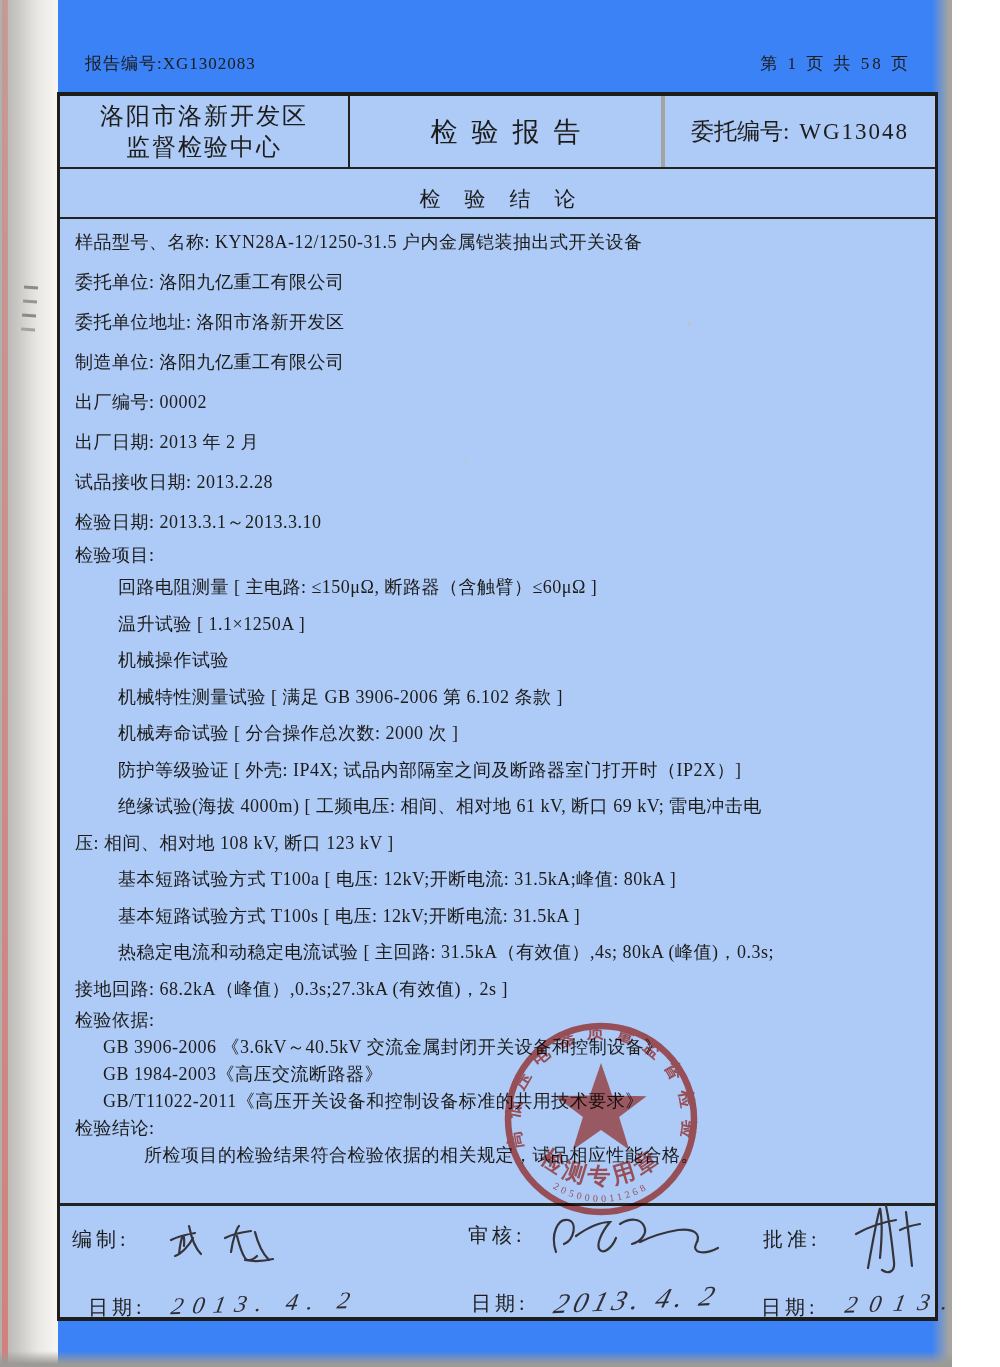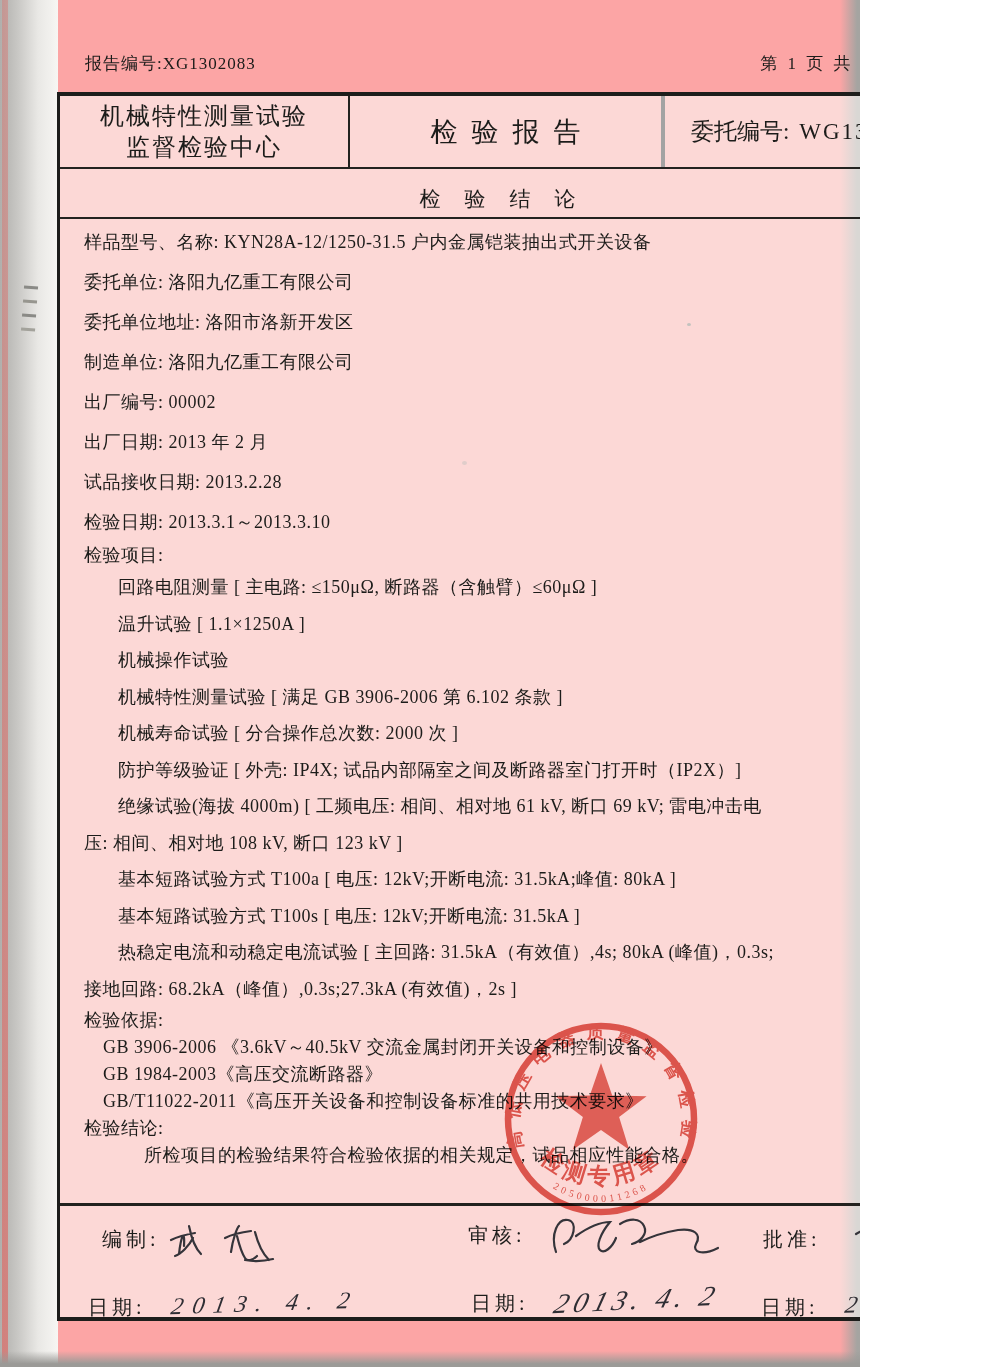--- a/index.html
+++ b/index.html
@@ -1,19 +1,19 @@
 <!DOCTYPE html>
 <html><head>
 <meta charset="utf-8">
 <style>
   * { margin:0; padding:0; box-sizing:border-box; }
   html,body { width:1000px; height:1367px; }
   body { font-family:"Liberation Serif","DejaVu Serif",serif; color:#1c1c1a; }
 
-  .scan { position:relative; width:860px; height:1367px; background:#fca5a5; overflow:hidden;font-family:Liberation Serif, serif; }
+  .scan { position:relative; width:952px; height:1367px; background:#3b82f6; overflow:hidden;font-family:Liberation Serif, serif; }
 
   
   .edge-left { position:absolute; left:0; top:0; width:58px; height:100%;
     background:linear-gradient(90deg,#b0afac 0px,#c9c8c5 18px,#e9e8e5 38px,#f7f6f3 58px); }
   .edge-pink { position:absolute; left:2px; top:0; width:6px; height:100%;
     background:linear-gradient(180deg,rgba(209,130,126,.55),rgba(214,120,116,.85)); }
   .edge-right { position:absolute; right:0; top:0; width:20px; height:100%;
     background:linear-gradient(90deg,rgba(160,159,156,0) 0,#a5a4a1 85%); }
   .edge-bottom { position:absolute; left:0; bottom:0; width:100%; height:16px;
     background:linear-gradient(180deg,rgba(154,153,150,0) 0,#9b9a97 80%); }
@@ -35,21 +35,21 @@
     align-items:center; justify-content:center; font-size:24px; line-height:31px; letter-spacing:2px; }
   .cell-title { width:315px; border-right:4px solid #a3a3a3; display:flex; align-items:center;
     justify-content:center; font-size:27px; letter-spacing:14px; text-indent:14px; }
   .cell-commission { flex:1; display:flex; align-items:center; justify-content:center; font-size:23px; }
   .cell-commission .val { margin-left:10px; letter-spacing:2px; }
 
   .section-row { height:38px; border-bottom:2px solid #22221f; display:flex; align-items:center;
     justify-content:center; font-size:21px; letter-spacing:24px; text-indent:24px;margin-top:12px; }
 
   .body-row { height:987px; border-bottom:3px solid #22221f; padding-top:3px; overflow:visible; }
-  .bline { white-space:nowrap; padding-left:24px; font-size:18px; letter-spacing:.5px; }
+  .bline { white-space:nowrap; padding-left:15px; font-size:18px; letter-spacing:.5px; }
   .bline.field { line-height:40px; }
   .bline.label { line-height:27px; }
   .bline.item  { line-height:36.5px; padding-left:58px; }
   .bline.cont  { line-height:36.5px; }
   .bline.ref   { line-height:27px; padding-left:43px; }
   .bline.concl { line-height:26px; padding-left:84px; }
 
   .sig-row { position:relative; height:122px; font-size:20px; }
   .sig-label { position:absolute; letter-spacing:4px; }
   .sig-svg { position:absolute; }
@@ -77,21 +77,21 @@
 
   <div class="meta-row">
     <div class="meta-left"><span>报告编号:</span><span>XG1302083</span></div>
     <div class="meta-right">第 1 页 共 58 页</div>
   </div>
 
   <div class="report-table">
 
     <div class="head-row">
       <div class="cell-org">
-        <div>机械特性测量试验</div>
+        <div>洛阳市洛新开发区</div>
         <div>监督检验中心</div>
       </div>
       <div class="cell-title">检验报告</div>
       <div class="cell-commission">
         <span>委托编号:</span>
         <span class="val">WG13048</span>
       </div>
     </div>
 
     <div class="section-row">检验结论</div>
@@ -120,21 +120,21 @@
         <div class="bline cont">接地回路: 68.2kA（峰值）,0.3s;27.3kA (有效值)，2s ]</div>
         <div class="bline label">检验依据:</div>
         <div class="bline ref">GB 3906-2006 《3.6kV～40.5kV 交流金属封闭开关设备和控制设备》</div>
         <div class="bline ref">GB 1984-2003《高压交流断路器》</div>
         <div class="bline ref">GB/T11022-2011《高压开关设备和控制设备标准的共用技术要求》</div>
         <div class="bline label">检验结论:</div>
         <div class="bline concl">所检项目的检验结果符合检验依据的相关规定，试品相应性能合格。</div>
       </div>
 
     <div class="sig-row">
-      <span class="sig-label" style="left:42px;top:20px;">编制:</span>
+      <span class="sig-label" style="left:12px;top:20px;">编制:</span>
       <svg class="sig-svg" style="left:105px;top:8px;" width="120" height="56" viewBox="0 0 120 56">
         <path d="M14,40 C16,22 20,14 19,32 M6,26 C14,22 24,20 30,19 M24,12 C26,22 30,34 36,40 M28,24 C24,32 16,40 10,42"></path>
         <path d="M66,38 C68,24 72,14 74,12 M60,24 C68,20 78,18 86,17 M72,22 C74,30 76,38 80,44 C82,48 88,46 92,42 M90,18 C92,26 96,38 104,46 M80,46 C90,48 100,47 108,45"></path>
       </svg>
 
       <span class="sig-label" style="left:408px;top:16px;">审核:</span>
       <svg class="sig-svg" style="left:486px;top:2px;" width="180" height="62" viewBox="0 0 180 62">
         <path d="M10,44 C4,26 12,10 22,12 C32,14 28,32 18,36 M30,28 C44,18 54,14 64,14 C54,26 50,38 54,42 C58,46 66,40 70,30 M74,16 C84,10 94,10 98,18 C102,26 94,34 86,36 M94,34 C106,28 120,24 132,22 C148,20 156,26 150,36 C146,44 156,48 172,40"></path>
       </svg>
 

